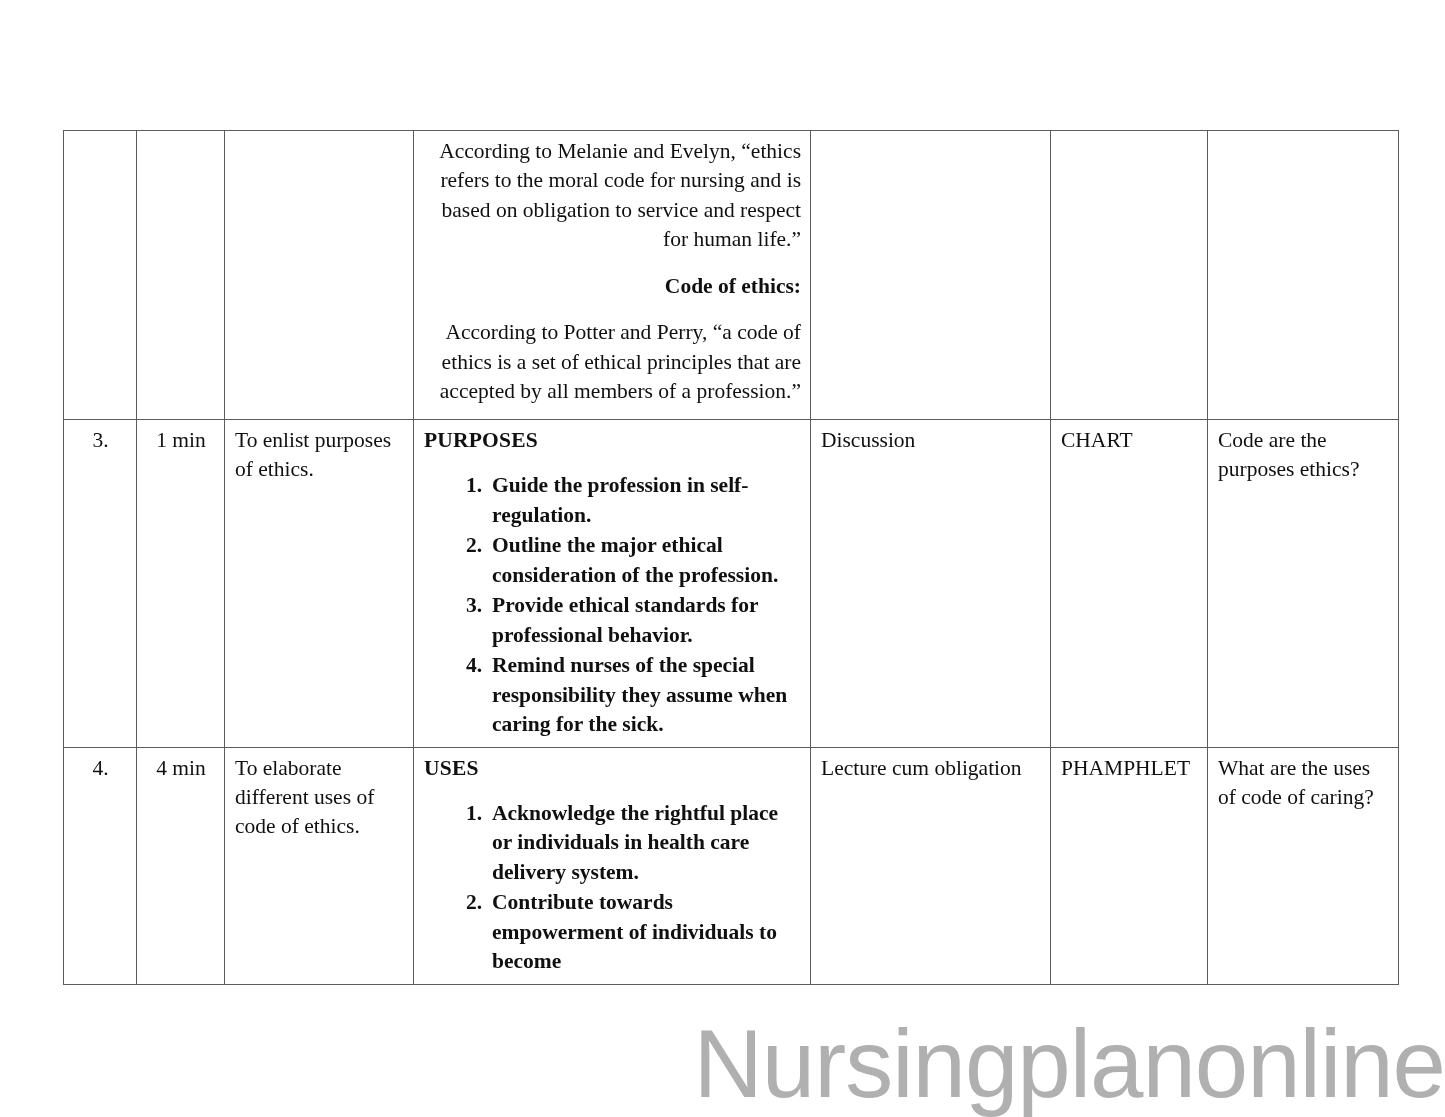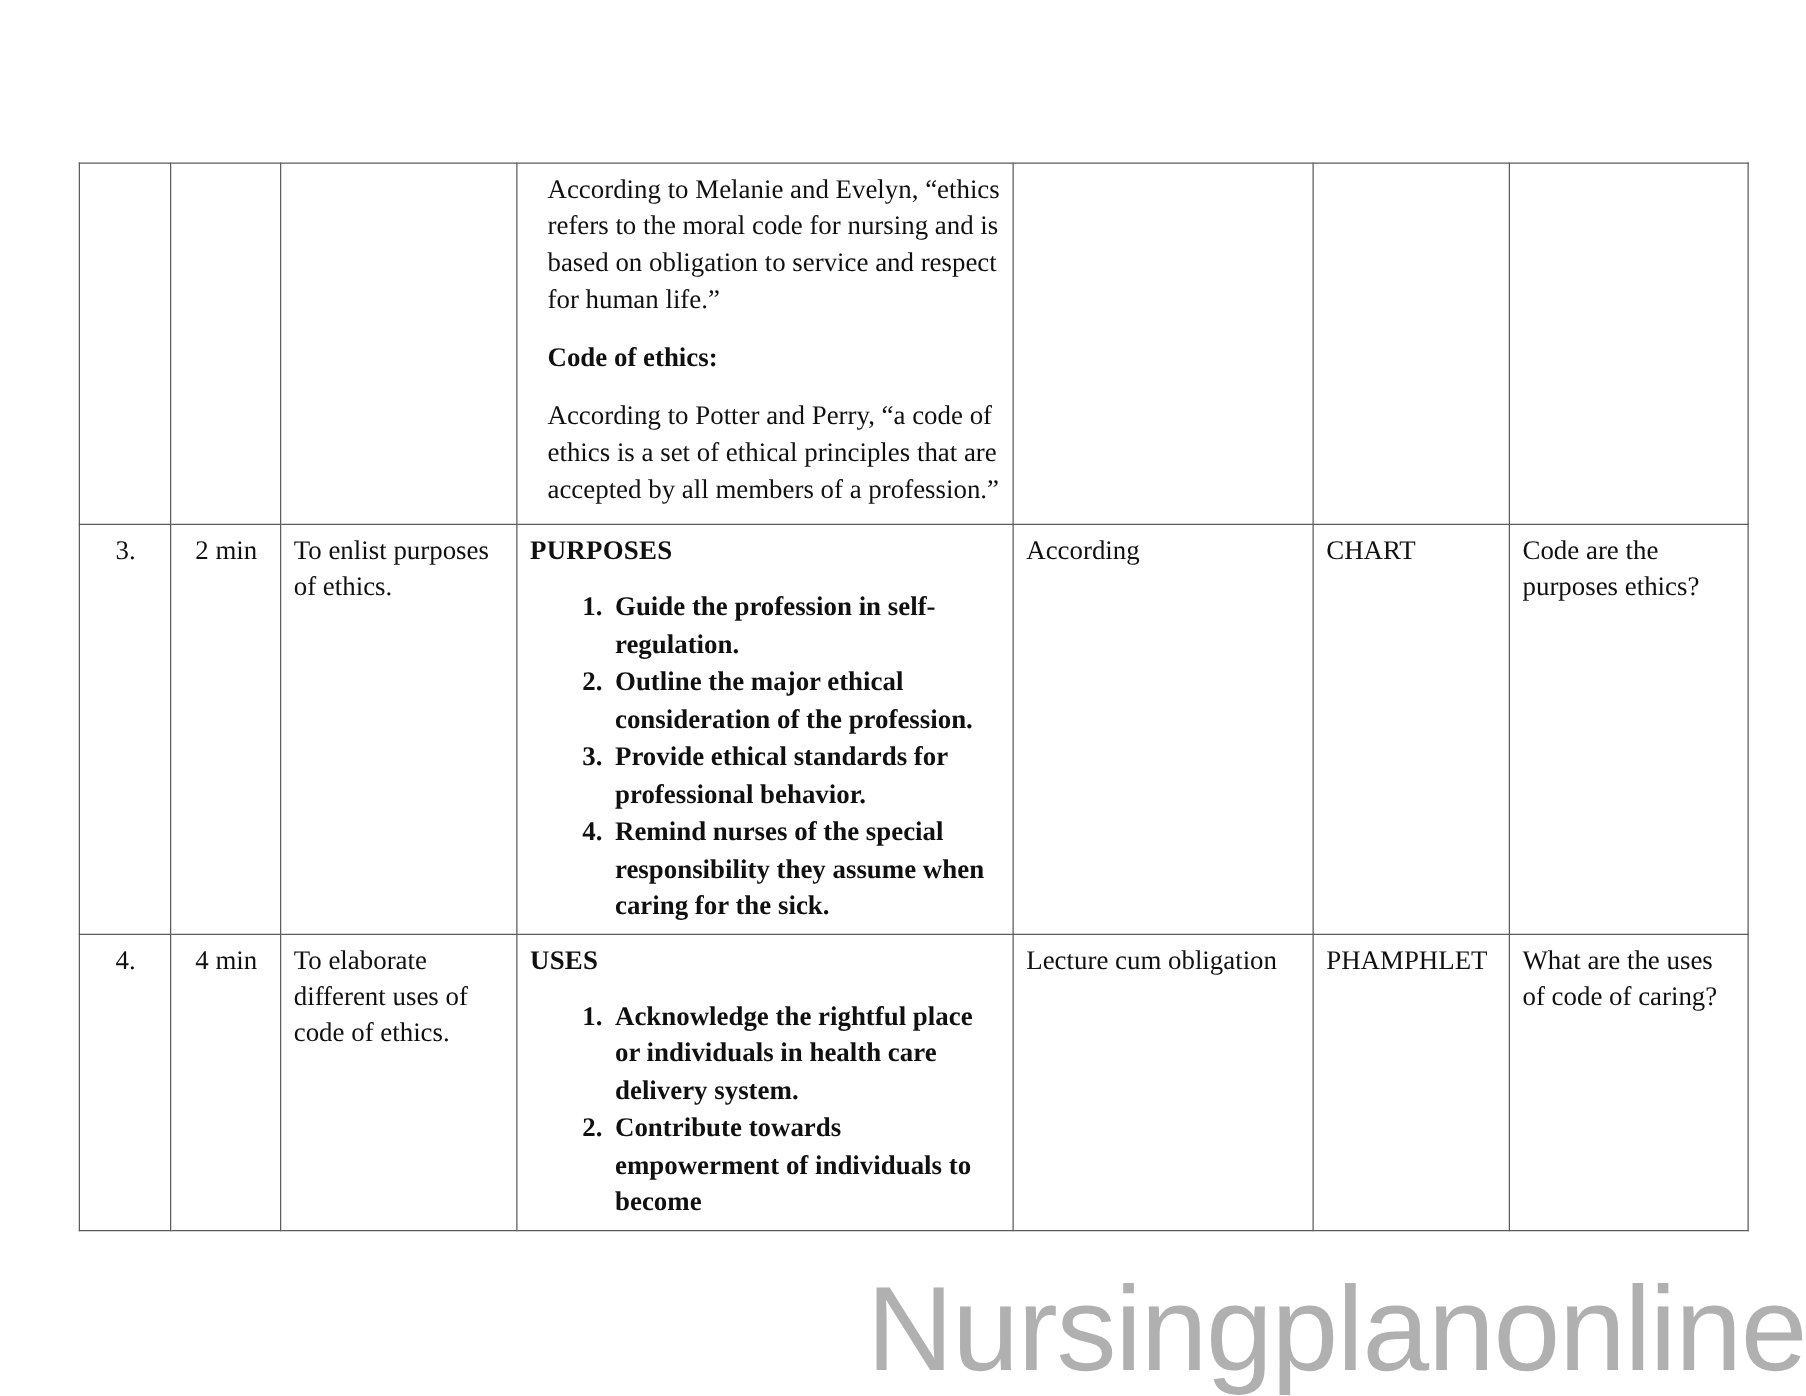--- a/index.html
+++ b/index.html
@@ -49,21 +49,22 @@
   col.c-aids  { width: 157px; }
   col.c-eval  { width: 191px; }
 
   .r-cont  { height: 289px; }
   .r-purp  { height: 327px; }
   .r-uses  { height: 192px; }
 
   .center { text-align: center; }
 
   .cell-p {
-    margin: 0 0 17px 14px;
+    margin: 0 0 17px 4px;
+    text-align: right;
   }
   .cell-p:last-child { margin-bottom: 0; }
 
   .bold { font-weight: bold; }
 
   .head-term {
     font-weight: bold;
     margin: 0 0 16px 0;
     letter-spacing: 0.2px;
   }
@@ -134,32 +135,32 @@
           <p class="cell-p bold">Code of ethics:</p>
           <p class="cell-p">According to Potter and Perry, “a code of ethics is a set of ethical principles that are accepted by all members of a profession.”</p>
         </td>
         <td></td>
         <td></td>
         <td></td>
       </tr>
 
       <tr class="r-purp">
         <td class="center">3.</td>
-        <td class="center">2 min</td>
+        <td class="center">1 min</td>
         <td>To enlist purposes of ethics.</td>
         <td>
           <p class="head-term">PURPOSES</p>
           <ol class="num-list">
             <li>Guide the profession in self-regulation.</li>
             <li>Outline the major ethical consideration of the profession.</li>
             <li>Provide ethical standards for professional behavior.</li>
             <li>Remind nurses of the special responsibility they assume when caring for the sick.</li>
           </ol>
         </td>
-        <td>According</td>
+        <td>Discussion</td>
         <td>CHART</td>
         <td>Code are the purposes ethics?</td>
       </tr>
 
       <tr class="r-uses">
         <td class="center">4.</td>
         <td class="center">4 min</td>
         <td>To elaborate different uses of code of ethics.</td>
         <td>
           <p class="head-term">USES</p>

